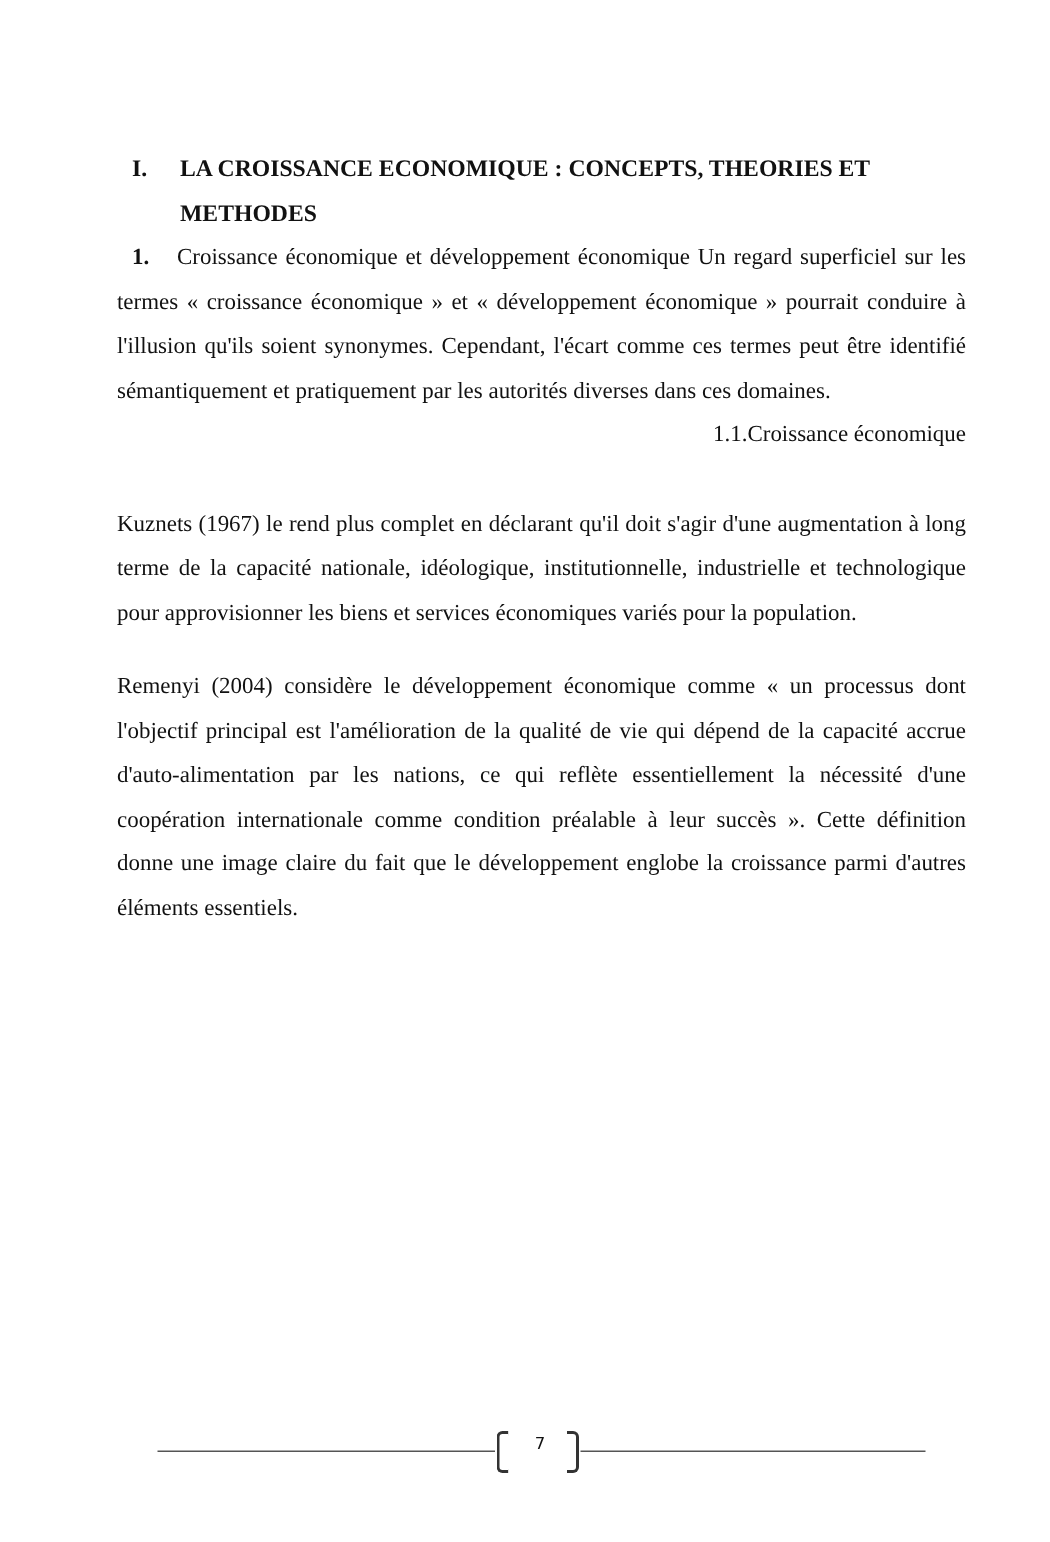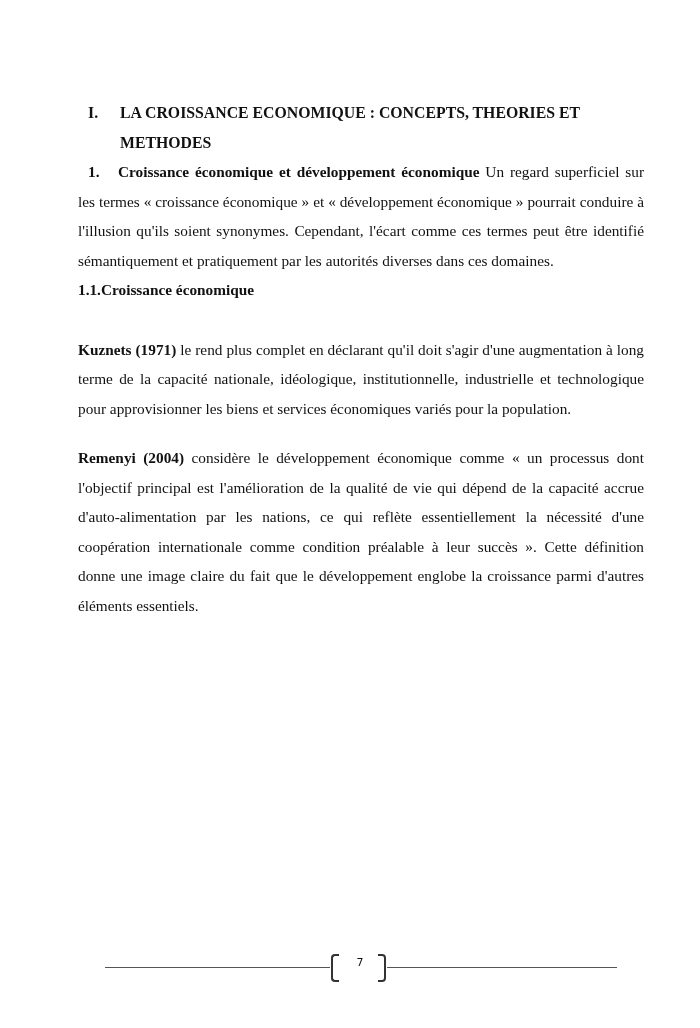--- a/index.html
+++ b/index.html
@@ -10,22 +10,22 @@
       color: #111111; font-size: 15.3px;
     }
     .content { position: absolute; left: 78px; top: 98px; width: 566px; }
     p { margin: 0; text-align: justify; line-height: 29.5px; }
     .h1 {
       position: relative; font-weight: bold; font-size: 15.8px; line-height: 29.5px;
       padding-left: 42px; margin-left: 0;
     }
     .h1 .num { position: absolute; left: 10px; top: 0; }
     .h2-inline-num { font-weight: bold; display: inline-block; width: 30px; margin-left: 10px; }
-    .b { font-weight: bold; }
-    .sub { font-weight: bold; font-size: 15.3px; line-height: 29.5px; margin: 0; }
+    .b { font-weight: normal; }
+    .sub { font-weight: normal; font-size: 15.3px; line-height: 29.5px; margin: 0; text-align: right; }
     .gap-m { height: 10px; }
     .footer { position: absolute; left: 105px; top: 952px; width: 512px; height: 30px; }
     .footer .line-l { position: absolute; left: 0; top: 15px; width: 225px; height: 0; border-top: 1.5px solid #555; }
     .footer .line-r { position: absolute; left: 282px; top: 15px; width: 230px; height: 0; border-top: 1.5px solid #555; }
     .footer .brace { position: absolute; top: 2px; width: 6px; height: 24px; border: 2.5px solid #333; }
     .footer .brace-l { left: 226px; border-right: none; border-radius: 4px 0 0 4px; }
     .footer .brace-r { left: 273px; border-left: none; border-radius: 0 4px 4px 0; }
     .footer .pnum {
       position: absolute; left: 240px; top: 4px; width: 30px; text-align: center;
       font-family: "DejaVu Sans", sans-serif; font-size: 11px; color: #111;
@@ -48,21 +48,21 @@
     </p>
 
     <div class="sub">1.1.Croissance économique</div>
     <div class="gap-m"></div>
 
     <div class="gap-m"></div>
 
     <div class="gap-m"></div>
 
     <p>
-      <span class="b">Kuznets (1971)</span><span> le rend plus complet en déclarant qu'il doit s'agir d'une augmentation à long terme de la capacité nationale, idéologique, institutionnelle, industrielle et technologique pour approvisionner les biens et services économiques variés pour la population.</span>
+      <span class="b">Kuznets (1967)</span><span> le rend plus complet en déclarant qu'il doit s'agir d'une augmentation à long terme de la capacité nationale, idéologique, institutionnelle, industrielle et technologique pour approvisionner les biens et services économiques variés pour la population.</span>
     </p>
     <div class="gap-m"></div>
 
     <div class="gap-m"></div>
 
     <p>
       <span class="b">Remenyi (2004)</span><span> considère le développement économique comme « un processus dont l'objectif principal est l'amélioration de la qualité de vie qui dépend de la capacité accrue d'auto-alimentation par les nations, ce qui reflète essentiellement la nécessité d'une coopération internationale comme condition préalable à leur succès ». Cette définition donne une image claire du fait que le développement englobe la croissance parmi d'autres éléments essentiels.</span>
     </p>
   </div>
 

